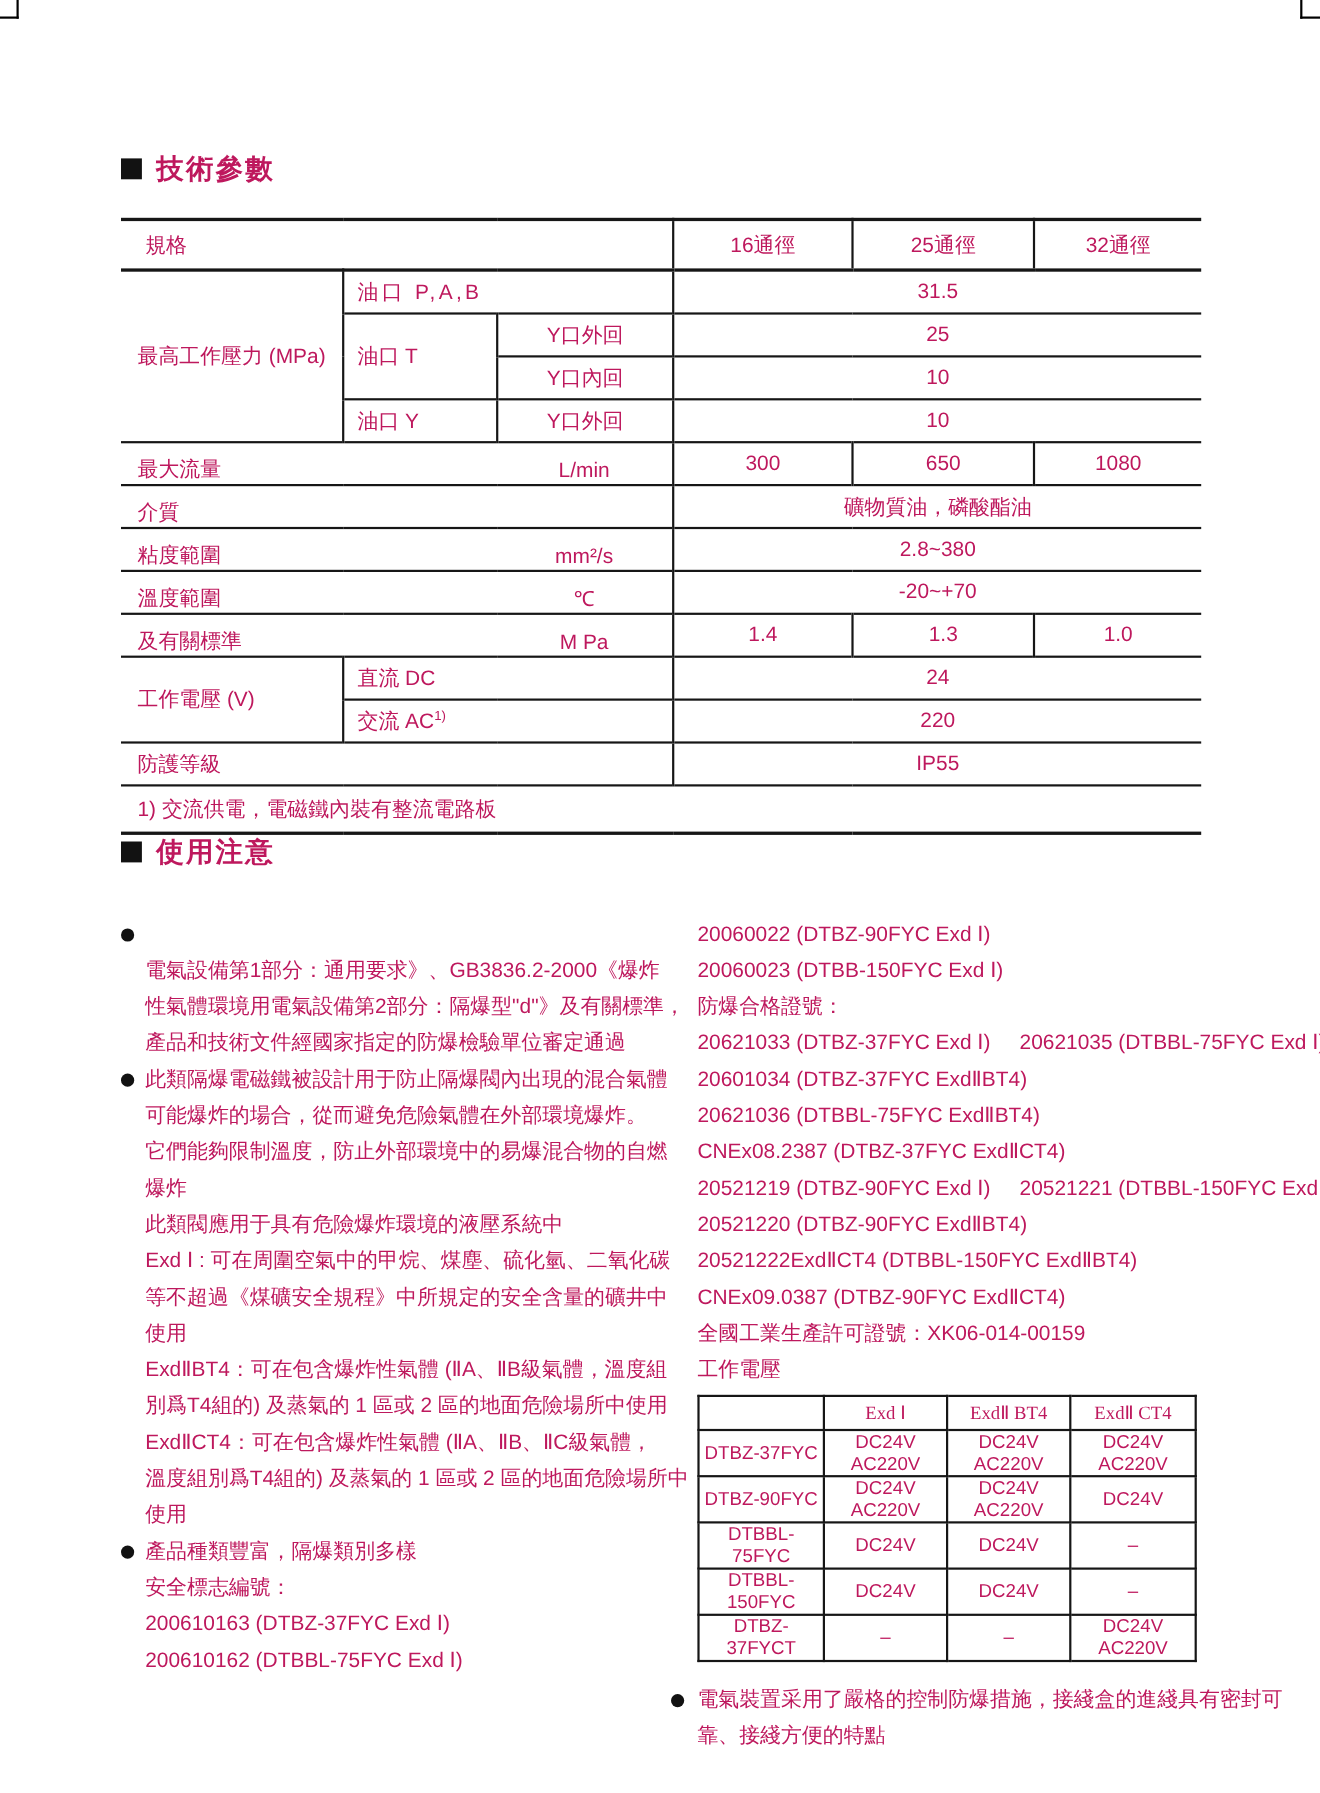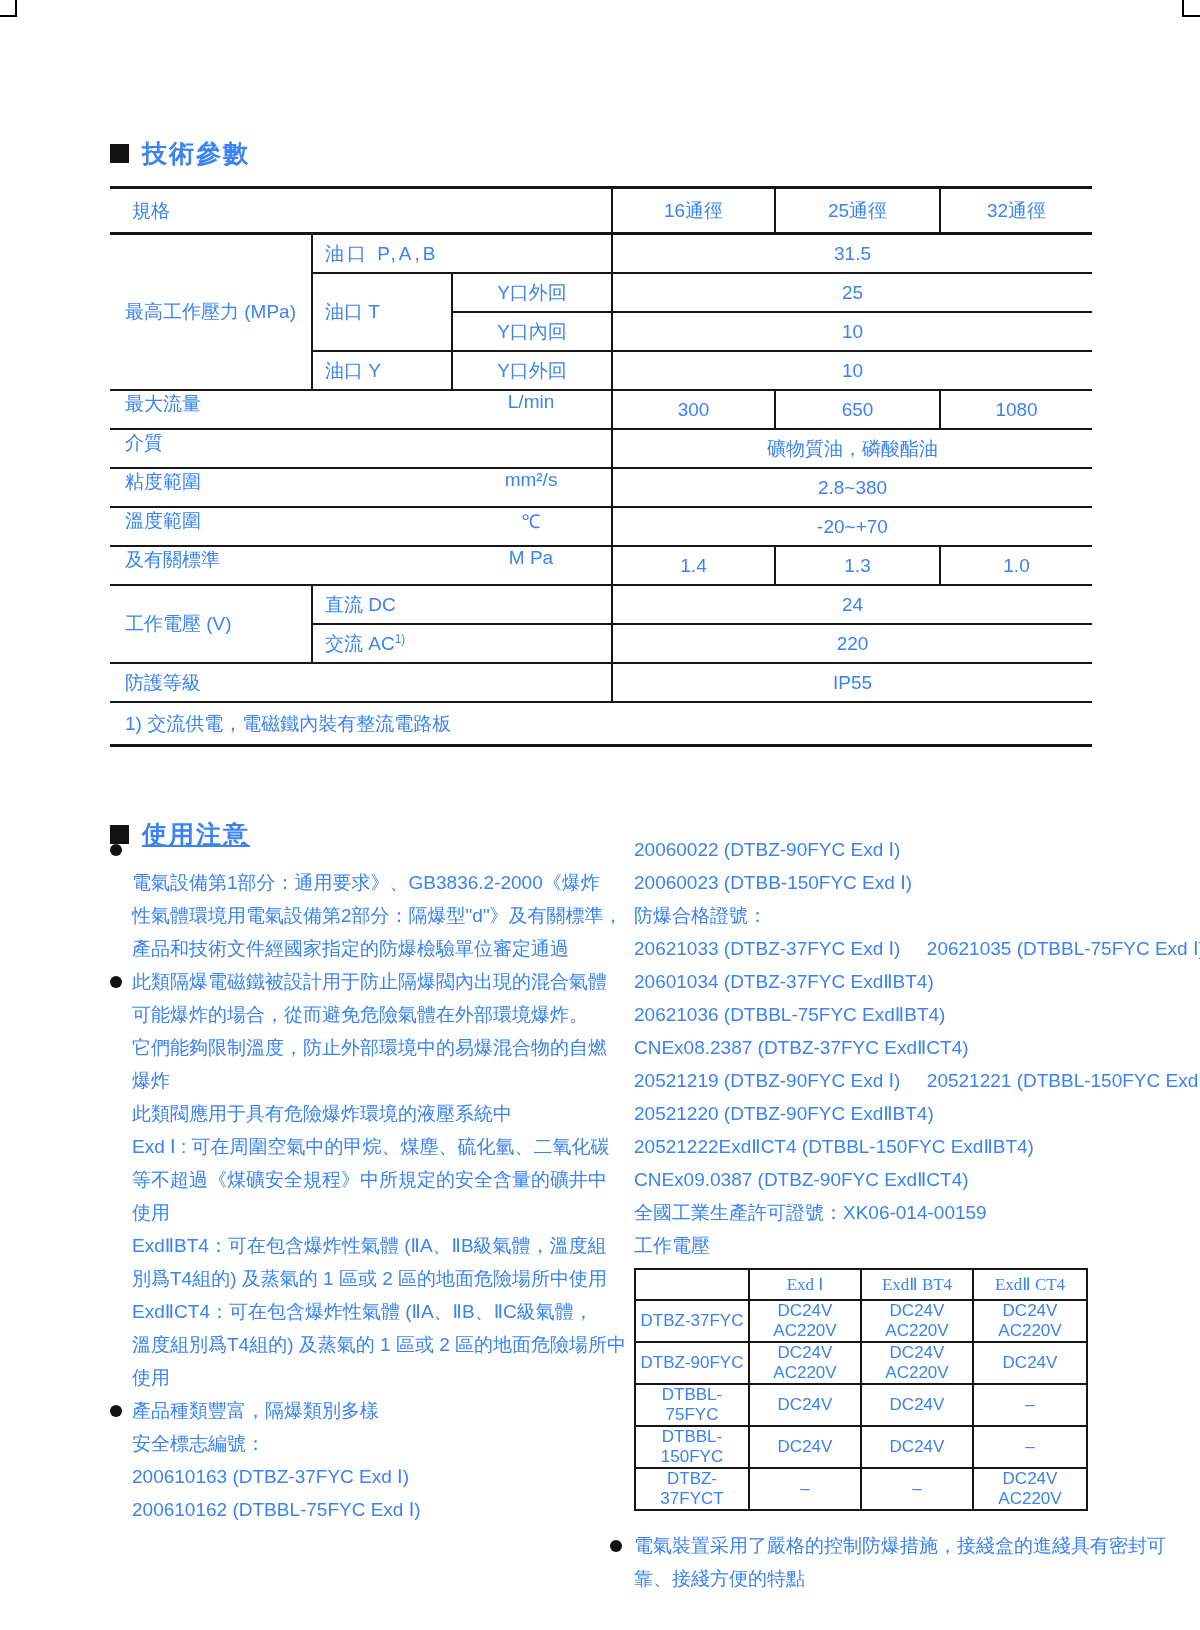--- a/index.html
+++ b/index.html
@@ -1,42 +1,42 @@
 <!DOCTYPE html>
 <html><head>
 <meta charset="utf-8">
 <style>
   html,body { margin:0; padding:0; background:#ffffff; }
   .page {
     position:relative; width:1200px; height:1630px; background:#ffffff;
-    color:#3b82f6; font-family:"Liberation Sans", sans-serif; overflow:hidden;
+    color:#be185d; font-family:"Liberation Sans", sans-serif; overflow:hidden;
   }
   
   .crop { position:absolute; top:0; }
   .crop.tl { left:0; width:15px; height:15px; border-right:2.5px solid #000; border-bottom:2.5px solid #000; }
   .crop.tr { right:0; width:16px; height:15px; border-left:2.5px solid #000; border-bottom:2.5px solid #000; }
 
   
   .sec-title { position:absolute; left:110px; display:flex; align-items:center; gap:13px;
                font-size:25px; font-weight:600; letter-spacing:2px; }
   .sec-title .sq { width:19px; height:19px; background:#121212; flex:none; }
 
   
   table { border-collapse:collapse; table-layout:fixed; }
-  .spec { position:absolute; left:110px; top:186px; width:982px;
+  .spec { position:absolute; left:110px; top:198px; width:982px;
           border-top:3px solid #161616; border-bottom:3px solid #161616; font-size:19px; }
   .spec td { padding:0; height:37px; text-align:center; font-weight:500; overflow:hidden; }
   .spec tr.hdr td { height:43px; border-bottom:3px solid #161616; }
   .spec tbody tr { border-top:2px solid #161616; }
   .spec tbody tr:first-child { border-top:none; }
   .spec td.bl { border-left:2px solid #161616; }
   .spec td.lab { text-align:left; padding-left:15px; }
   .spec td.lab2 { text-align:left; padding-left:12px; }
   .spec td.hspec { text-align:left; padding-left:22px; }
-  .lu { display:flex; justify-content:space-between; align-items:flex-start; height:37px; }
+  .lu { display:flex; justify-content:space-between; align-items:flex-end; height:37px; }
   .lu .lbl { padding-left:15px; white-space:nowrap; }
   .lu .unit { width:160px; text-align:center; flex:none; }
   .pab { letter-spacing:3px; }
   .spec sup { font-size:12px; }
   .spec td.foot { text-align:left; padding-left:15px; height:41px; }
 
   
   .cols { position:absolute; left:110px; top:833px; display:flex; align-items:flex-start; }
   .lcol { width:524px; flex:none; }
   .rcol { flex:none; }
@@ -160,21 +160,21 @@
       <tr>
         <td colspan="3" class="lab">防護等級</td>
         <td colspan="3" class="bl">IP55</td>
       </tr>
       <tr>
         <td colspan="6" class="foot">1) 交流供電，電磁鐵內裝有整流電路板</td>
       </tr>
     </tbody>
   </table>
 
-  <div class="sec-title" style="top:818px;text-decoration:underline;">
+  <div class="sec-title" style="top:758px;">
     <span class="sq"></span>
     <span>使用注意</span>
   </div>
 
   <div class="cols">
     <div class="lcol">
       <div class="ln b"><span class="dot"></span></div>
       <div class="ln"><span>電氣設備第1部分：通用要求》、GB3836.2-2000《爆炸</span></div>
       <div class="ln"><span>性氣體環境用電氣設備第2部分：隔爆型"d"》及有關標準，</span></div>
       <div class="ln"><span>產品和技術文件經國家指定的防爆檢驗單位審定通過</span></div>

